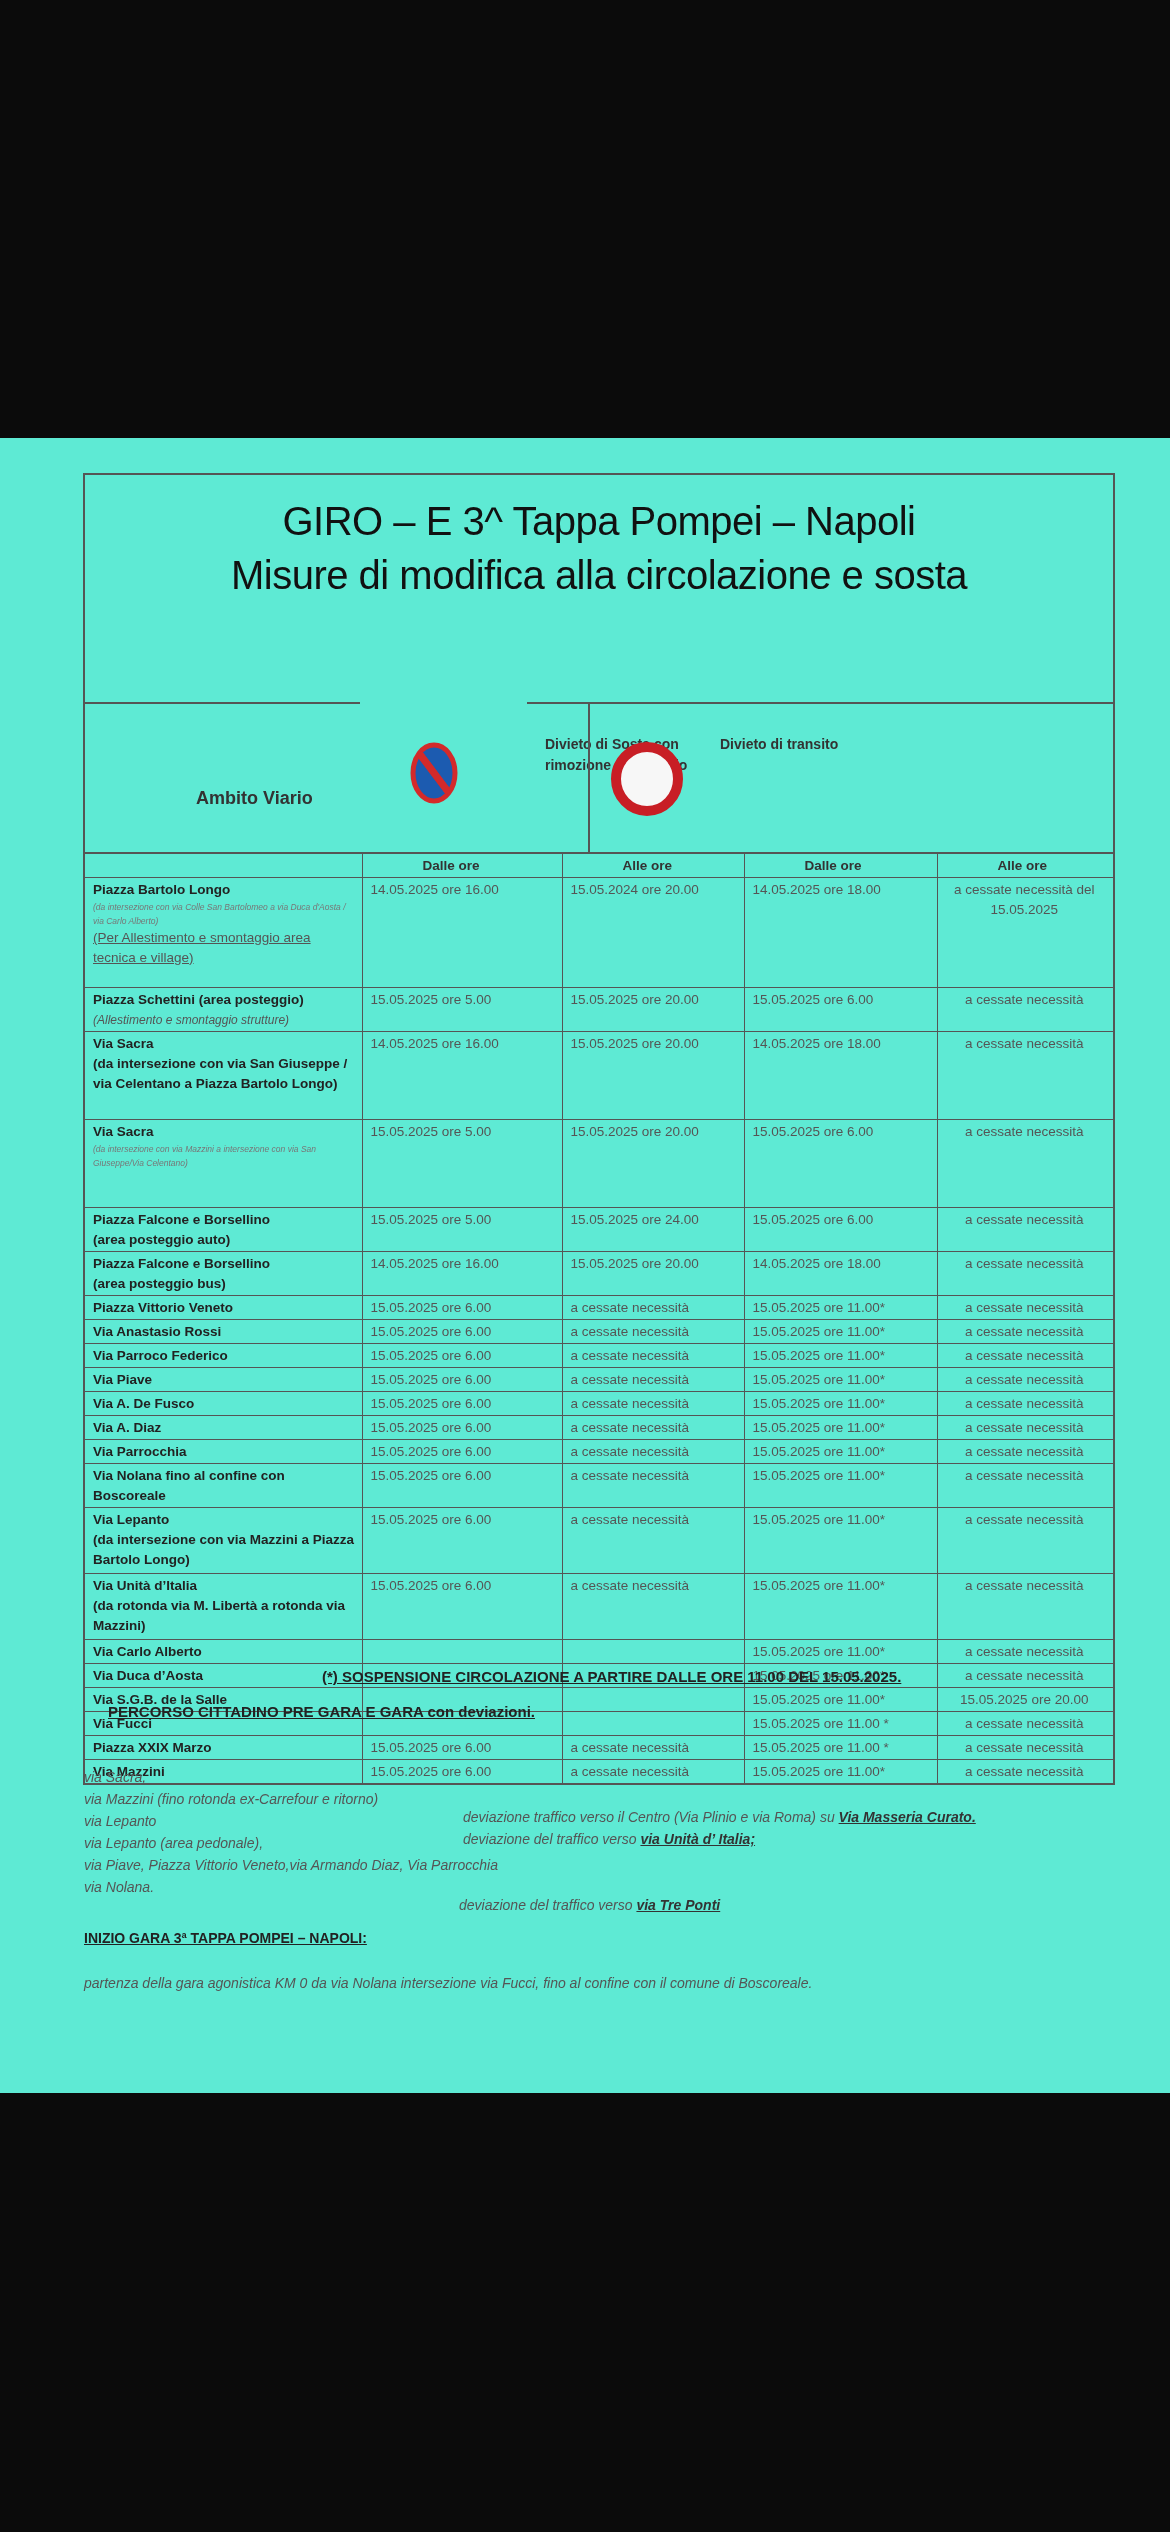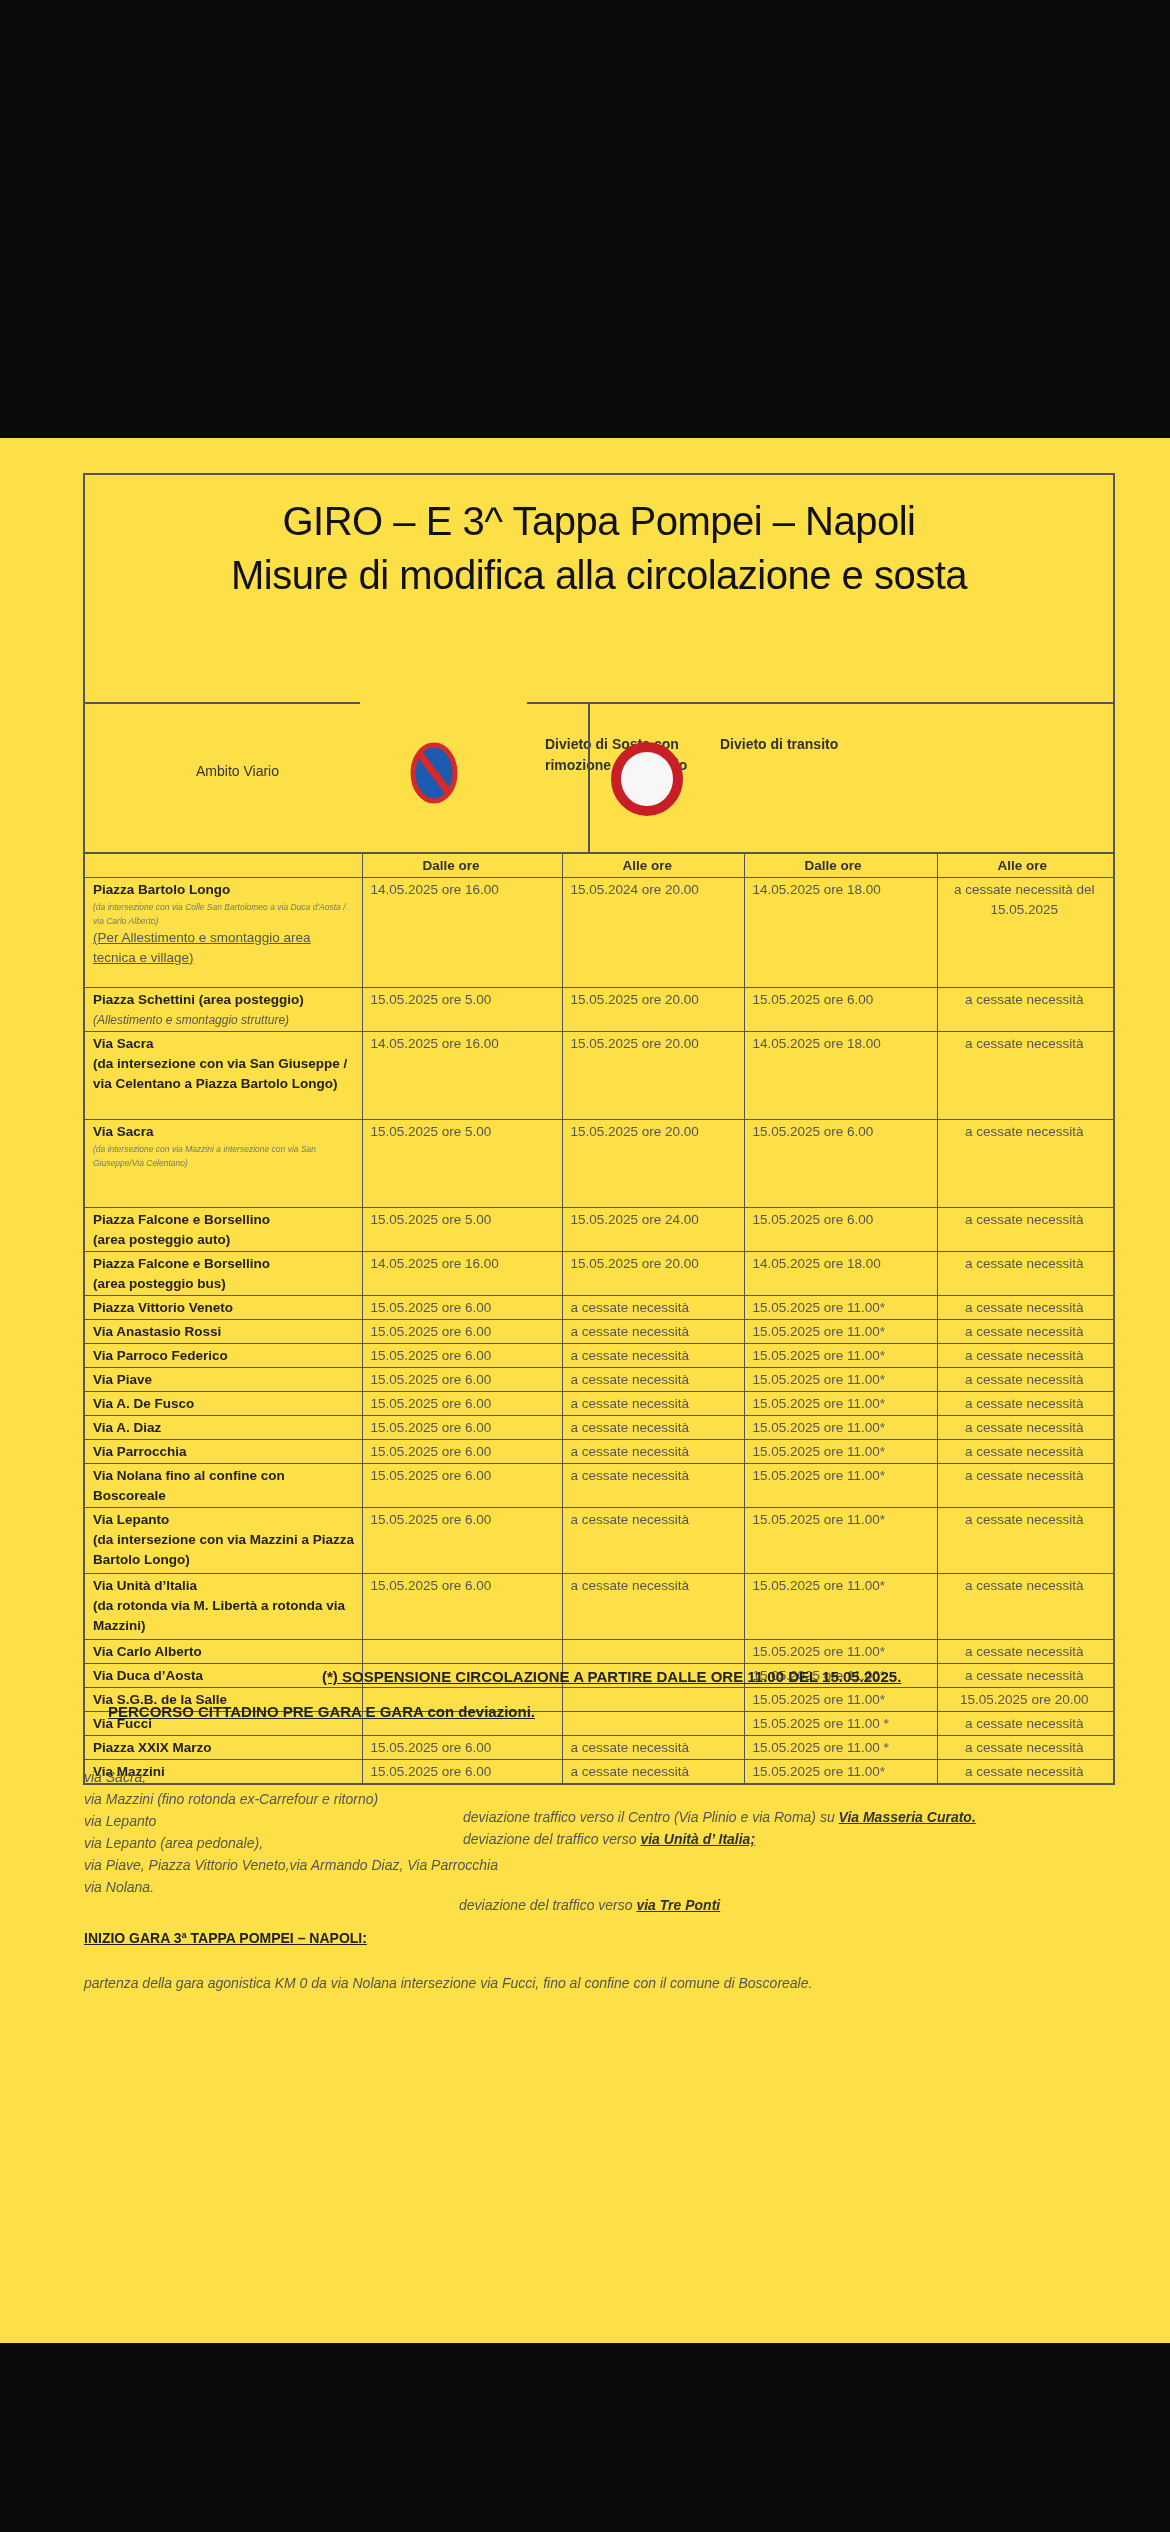--- a/index.html
+++ b/index.html
@@ -1,31 +1,31 @@
 <!DOCTYPE html>
 <html><head>
 <meta charset="utf-8">
 <style>
   * { box-sizing: border-box; margin: 0; padding: 0; }
   html, body { width: 1170px; height: 2532px; background: #0b0b0b; overflow: hidden; }
   body { font-family: "Liberation Sans", sans-serif; color: #222; position: relative; }
-  .page { position: absolute; left: 0; top: 438px; width: 1170px; height: 1905px; background: #fde047; }
+  .page { position: absolute; left: 0; top: 438px; width: 1170px; height: 1655px; background: #5eead4; }
 
   
   .tbl { position: absolute; left: 83px; top: 35px; width: 1032px; border: 2px solid #555; }
   .title-box { height: 229px; text-align: center; padding-top: 20px; position: relative; }
   .title-box .l1 { font-size: 40px; color: #111; line-height: 52px; letter-spacing: -0.5px; }
   .title-box .l2 { font-size: 40px; color: #111; line-height: 56px; letter-spacing: -0.5px; }
   .title-box .sep1 { position: absolute; left: 0; bottom: 0; width: 275px; border-bottom: 2px solid #555; }
   .title-box .sep2 { position: absolute; left: 442px; right: 0; bottom: 0; border-bottom: 2px solid #555; }
 
   .sign-row { display: flex; height: 150px; border-bottom: 2px solid #555; }
   .sign-row .c-amb { width: 459px; position: relative; }
   .sign-row .c-tr { flex: 1; position: relative; border-left: 2px solid #555; margin-left: 44px; }
-  .amb-label { position: absolute; left: 111px; top: 59px; font-size: 14px; font-weight: normal; color: #333; }
+  .amb-label { position: absolute; left: 111px; top: 84px; font-size: 18px; font-weight: bold; color: #333; }
   .nopark { position: absolute; left: 325px; top: 37px; width: 48px; height: 64px; }
   .sosta-label { position: absolute; left: 462px; top: 30px; width: 150px; font-size: 14px; font-weight: bold; color: #333; line-height: 21px; left: 462px; }
   .sign-row .c-amb .sosta-label { left: 460px; }
   .notrans { position: absolute; left: 19px; top: 37px; width: 76px; height: 76px; }
   .tr-label { position: absolute; left: 130px; top: 32px; font-size: 14px; font-weight: bold; color: #333; }
 
   .grid { width: 100%; border-collapse: collapse; table-layout: fixed; }
   .grid col.c1 { width: 277px; } .grid col.c2 { width: 200px; } .grid col.c3 { width: 182px; }
   .grid col.c4 { width: 193px; } .grid col.c5 { width: 176px; }
   .grid td { border: 1.5px solid #555; vertical-align: top; padding: 2px 6px 1px 8px; font-size: 13.5px; line-height: 20px; color: #555; }

